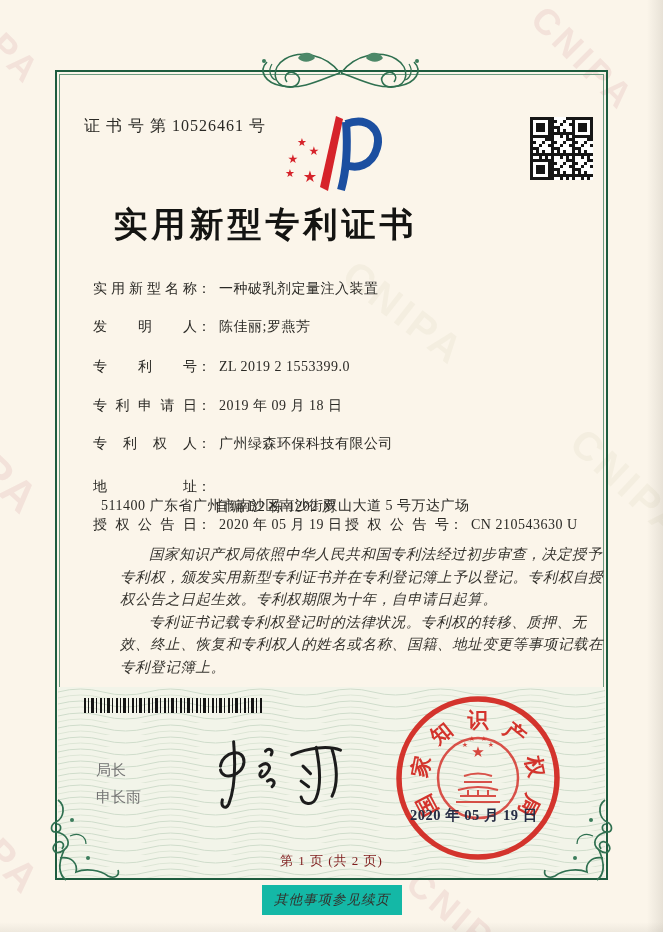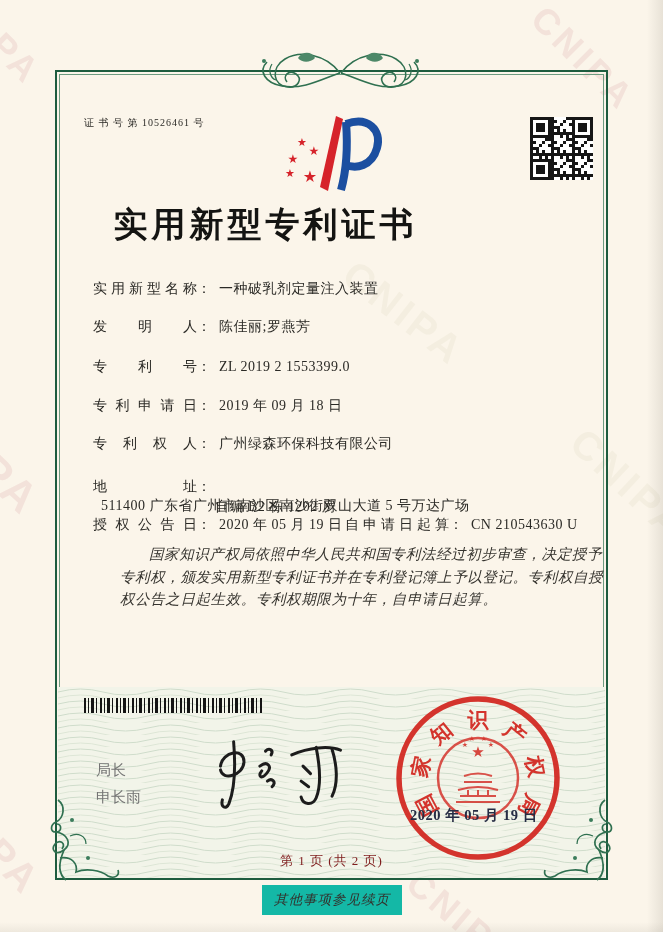--- a/index.html
+++ b/index.html
@@ -24,21 +24,21 @@
   
   .frame{position:absolute;left:55px;top:70px;width:553px;height:810px;
     border:2.5px solid var(--frame-green,#1e5c3f);box-sizing:border-box;}
   .frame-inner{position:absolute;inset:2px;border:1px solid #6d9b80;}
 
   .guilloche{position:absolute;left:58px;top:687px;width:547px;height:191px;}
 
   .ornament{position:absolute;}
 
   
-  .cert-no{position:absolute;left:84px;top:116px;font-size:10px;letter-spacing:1px;}
+  .cert-no{position:absolute;left:84px;top:116px;font-size:16px;letter-spacing:1px;}
   .logo{position:absolute;left:280px;top:110px;}
   .qr{position:absolute;left:530px;top:117px;width:63px;height:63px;background:#fff;}
 
   .title{position:absolute;left:0;top:202px;width:531px;text-align:center;
     font-size:34px;font-weight:600;letter-spacing:4px;color:#141412;}
 
   
   .row{position:absolute;left:93px;right:84px;font-size:14px;line-height:19px;}
   .flabel{display:inline-block;width:104px;text-align:justify;text-align-last:justify;vertical-align:top;}
   .colon{display:inline-block;vertical-align:top;}
@@ -426,26 +426,27 @@
   <span class="flabel">专利权人</span><span class="colon">：</span><span class="fvalue">广州绿森环保科技有限公司</span>
 </div>
 <div class="row" style="top:477px;">
   <span class="flabel">地址</span><span class="colon">：</span><span class="fvalue">511400 广东省广州市南沙区南沙街双山大道 5 号万达广场</span>
 </div>
 <div class="addr2">自编 B2 栋 1202 房</div>
 <div class="row" style="top:515px;">
   <span class="grant-group1">
     <span class="flabel">授权公告日</span><span class="colon">：</span><span class="fvalue">2020 年 05 月 19 日</span>
   </span><span class="grant-group2">
-    <span class="flabel-sm">自申请日起算</span><span class="colon">：</span><span class="fvalue">CN 210543630 U</span>
+    <span class="flabel-sm">授权公告号</span><span class="colon">：</span><span class="fvalue">CN 210543630 U</span>
   </span>
 </div>
 
 <div class="paras">
   <p>国家知识产权局依照中华人民共和国专利法经过初步审查，决定授予专利权，颁发实用新型专利证书并在专利登记簿上予以登记。专利权自授权公告之日起生效。专利权期限为十年，自申请日起算。</p>
+  <p>专利证书记载专利权登记时的法律状况。专利权的转移、质押、无效、终止、恢复和专利权人的姓名或名称、国籍、地址变更等事项记载在专利登记簿上。</p>
 </div>
 
 <div class="barcode"></div>
 
 <div class="signer">
   <div>局长</div>
   <div>申长雨</div>
 </div>
 
 <svg class="signature" width="150" height="75" viewBox="0 0 160 80" xmlns="http://www.w3.org/2000/svg">

